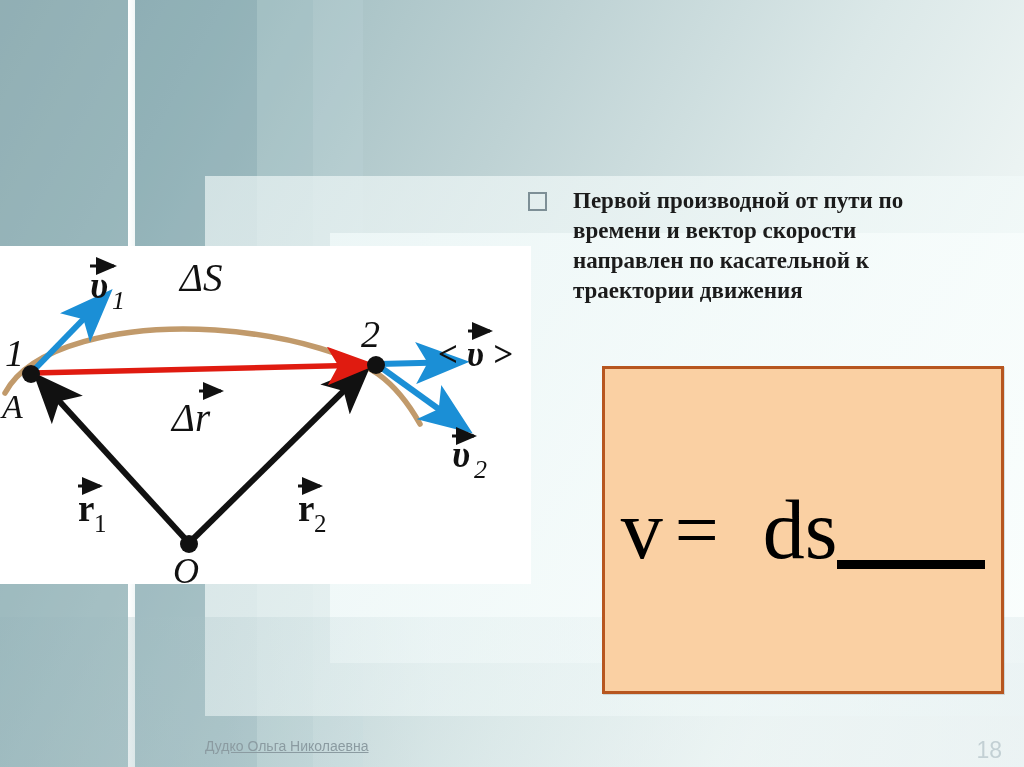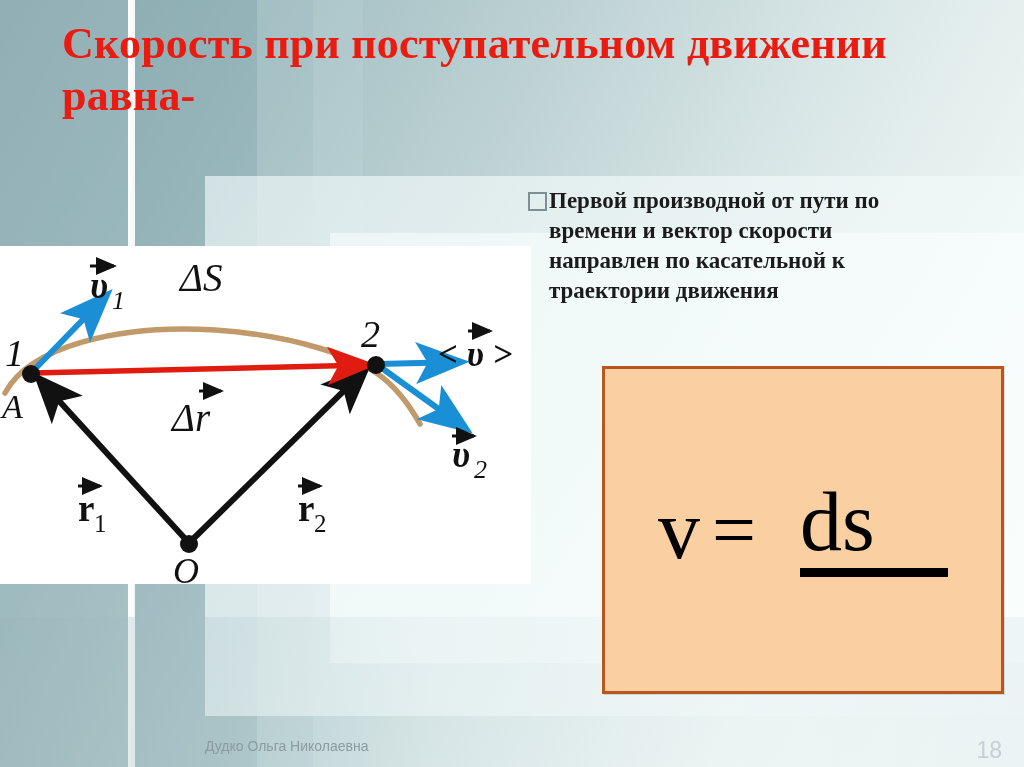--- a/index.html
+++ b/index.html
@@ -48,21 +48,21 @@
   
   #diagram-card{
     position:absolute;left:0px;top:246px;width:531px;height:338px;
     background:#ffffff;
   }
   #diagram-svg{position:absolute;left:0;top:0;width:531px;height:338px;}
 
   
   #bullet-block{
     position:absolute;left:528px;top:186px;width:400px;
-    display:flex;gap:2px;align-items:flex-start;
+    display:flex;gap:26px;align-items:flex-start;
   }
   .bullet-marker{
     flex:0 0 auto;margin-top:6px;
     width:15px;height:15px;border:2px solid #7d8f96;background:transparent;
   }
   #bullet-text{
     font-family:"Liberation Serif", serif;
     font-weight:bold;font-size:23px;line-height:1.30;color:#1b1b1b;
   }
 
@@ -71,28 +71,28 @@
     position:absolute;left:602px;top:366px;width:396px;height:322px;
     background:#fad0a3;
     border:3px solid #b7561f;
     box-shadow:1px 1px 0 rgba(0,0,0,.12);
     display:flex;align-items:center;justify-content:center;
     font-family:"Liberation Serif", serif;color:#000;
   }
   .f-row{display:flex;align-items:center;gap:6px;}
   .f-v{font-size:84px;line-height:.9;padding-right:6px;}
   .f-eq{font-size:78px;line-height:.9;}
-  .f-frac{display:flex;flex-direction:column;align-items:flex-start;margin-left:38px;}
+  .f-frac{display:flex;flex-direction:row;align-items:flex-end;margin-left:38px;}
   .f-num,.f-den{font-size:84px;line-height:1.02;}
   .f-bar{width:148px;height:9px;background:#000;margin:4px 0;}
 
   
   #author{
     position:absolute;left:205px;top:738px;
-    font-size:14px;color:#8b9ba1;font-family:"Liberation Sans", sans-serif;
+    font-size:14px;color:#8b9ba1;font-family:"Liberation Sans", sans-serif;text-decoration:underline;
   }
   #page-num{
     position:absolute;right:22px;top:737px;
     font-size:23px;color:#c3d0d4;font-family:"Liberation Sans", sans-serif;
   }
 </style>
 </head>
 <body>
 
 <div id="slide">
@@ -100,21 +100,20 @@
   <div class="band band-a"></div>
   <div class="band band-b"></div>
   <div class="band band-c"></div>
   <div class="band band-d"></div>
   <div class="band band-e"></div>
 
   <div class="panel-outer"></div>
   <div class="panel-inner"></div>
   <div class="footer-band"></div>
 
-  <div id="title">Скорость при поступательном движении равна-</div>
 
   <div id="diagram-card">
     <svg id="diagram-svg" viewBox="0 0 531 338">
       <defs>
         <marker id="ar-blue" markerWidth="9" markerHeight="7" refX="7.4" refY="3.5" orient="auto">
           <path d="M0,0 L9,3.5 L0,7 L2,3.5 Z" fill="#1b8fd6"></path>
         </marker>
         <marker id="ar-red" markerWidth="9" markerHeight="7" refX="7.4" refY="3.5" orient="auto">
           <path d="M0,0 L9,3.5 L0,7 L2,3.5 Z" fill="#e01b10"></path>
         </marker>

